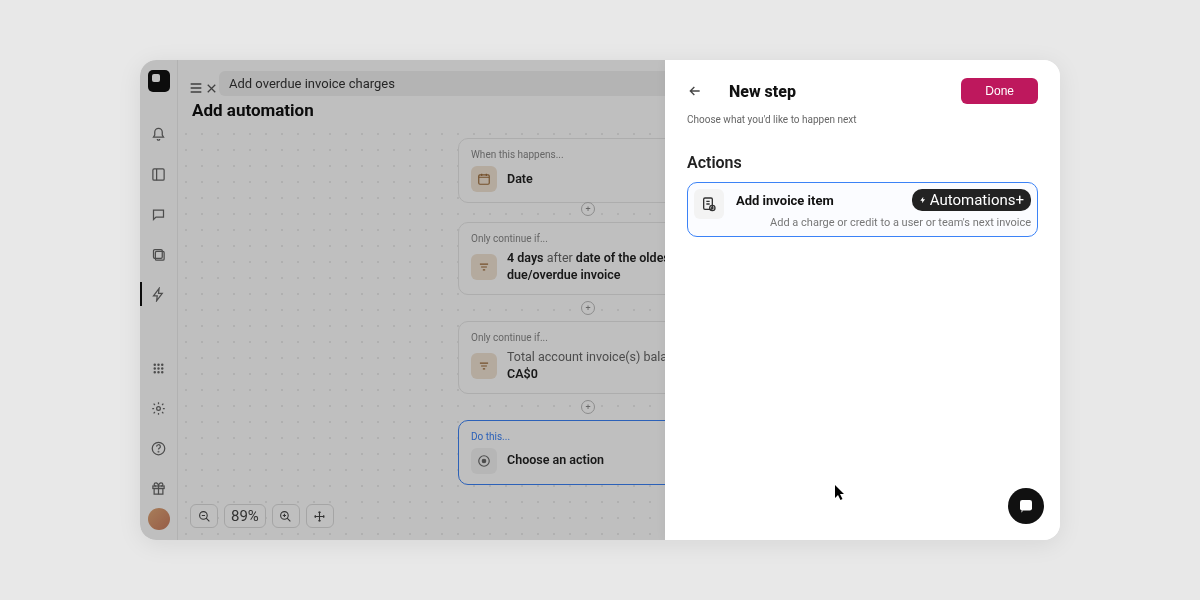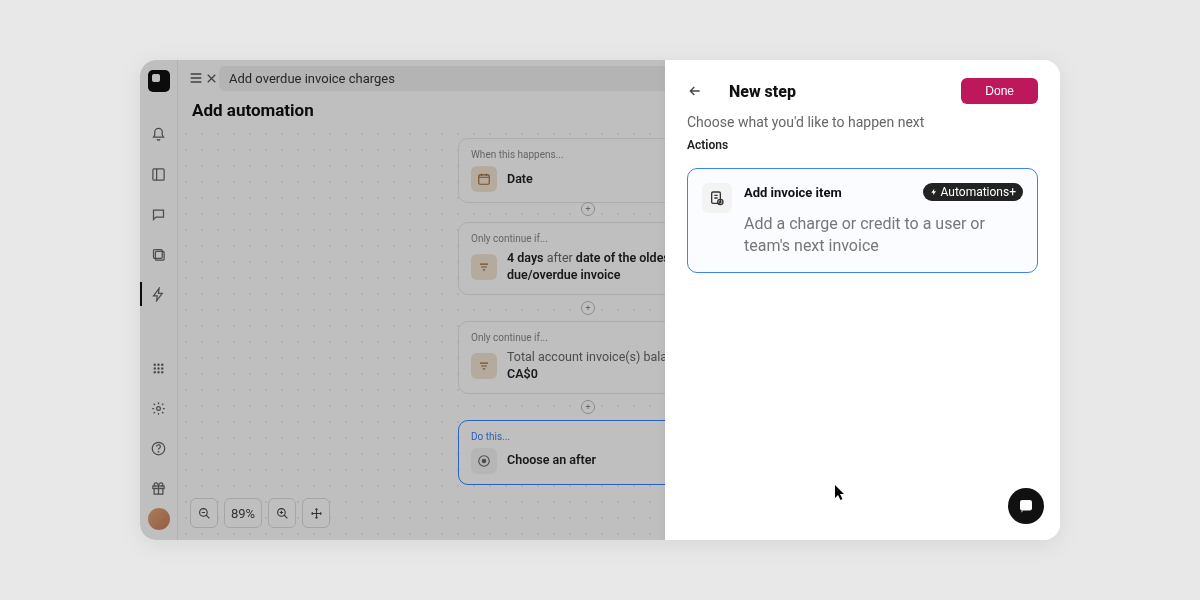--- a/index.html
+++ b/index.html
@@ -84,22 +84,22 @@
     background: #111;
   }
   .main-area {
     position: absolute;
     left: 38px; top: 0; right: 0; bottom: 0;
     z-index: 2;
   }
   .topbar {
     height: 36px;
     display: flex;
-    align-items: center;
-    padding: 8px 10px;
+    align-items: flex-end;
+    padding: 0 10px;
   }
   .topbar-menu, .topbar-close {
     color: #555;
     display: flex;
     cursor: pointer;
   }
   .breadcrumb-pill {
     background: #f1f1f1;
     border-radius: 6px;
     padding: 5px 10px;
@@ -192,26 +192,26 @@
     left: 12px;
     bottom: 12px;
     display: flex;
     gap: 6px;
     z-index: 3;
   }
   .zoom-btn {
     background: #fff;
     border: 1px solid #ddd;
     border-radius: 6px;
-    height: 30px;
+    height: 24px;
     min-width: 28px;
     display: flex;
     align-items: center;
     justify-content: center;
-    font-size: 13px;
+    font-size: 15px;
     color: #444;
     padding: 0 6px;
     cursor: pointer;
   }
   
   .side-panel {
     position: absolute;
     top: 0; right: 0; bottom: 0;
     width: 395px;
     background: #fff;
@@ -241,34 +241,34 @@
     background: #be185d;
     color: #fff;
     border: none;
     border-radius: 6px;
     padding: 6px 24px;
     font-size: 12px;
     font-weight: 500;
     cursor: pointer;
   }
   .panel-sub {
-    font-size: 14px;
+    font-size: 10px;
     color: #666;
-    margin: 10px 0 8px;
+    margin: 10px 0 28px;
   }
   .section-label {
-    font-size: 12px;
+    font-size: 16px;
     font-weight: 600;
     color: #222;
-    margin-bottom: 16px;
+    margin-bottom: 10px;
   }
   .action-card {
     border: 1.5px solid #3b82f6;
     border-radius: 10px;
-    padding: 14px;
+    padding: 6px;
     display: flex;
     gap: 12px;
     cursor: pointer;
     background: #fbfcff;
   }
   .action-icon {
     width: 30px; height: 30px;
     background: #f3f3f3;
     border-radius: 6px;
     display: flex;
@@ -284,33 +284,34 @@
     gap: 8px;
   }
   .action-title {
     font-size: 13px;
     font-weight: 700;
     color: #111;
   }
   .action-badge {
     background: #222;
     color: #fff;
-    font-size: 12px;
+    font-size: 15px;
     padding: 2px 7px;
     border-radius: 10px;
     display: inline-flex;
     align-items: center;
     gap: 3px;
     margin-left: auto;
   }
   .action-desc {
-    font-size: 16px;
+    font-size: 11px;
     color: #777;
-    margin-top: 12px;
+    margin-top: 4px;
     line-height: 1.4;
+    text-align: right;
   }
   .intercom-bubble {
     position: absolute;
     right: 16px;
     bottom: 16px;
     width: 36px; height: 36px;
     background: #111;
     border-radius: 50%;
     display: flex;
     align-items: center;
@@ -467,21 +468,21 @@
 
         <div class="card card-active">
           <div class="card-label">Do this...</div>
           <div class="card-row">
             <div class="card-icon icon-action">
               <svg width="14" height="14" viewBox="0 0 24 24" fill="none" stroke="currentColor" stroke-width="2">
                   <circle cx="12" cy="12" r="9"></circle>
                   <circle cx="12" cy="12" r="3" fill="currentColor"></circle>
                 </svg>
             </div>
-            <div class="card-text">Choose an after</div>
+            <div class="card-text">Choose an action</div>
           </div>
         </div>
       </div>
     </div>
 
     <div class="zoom-controls">
       <div class="zoom-btn">
         <svg width="13" height="13" viewBox="0 0 24 24" fill="none" stroke="currentColor" stroke-width="2">
             <circle cx="10" cy="10" r="7"></circle>
             <path d="M21 21l-6-6M7 10h6"></path>

